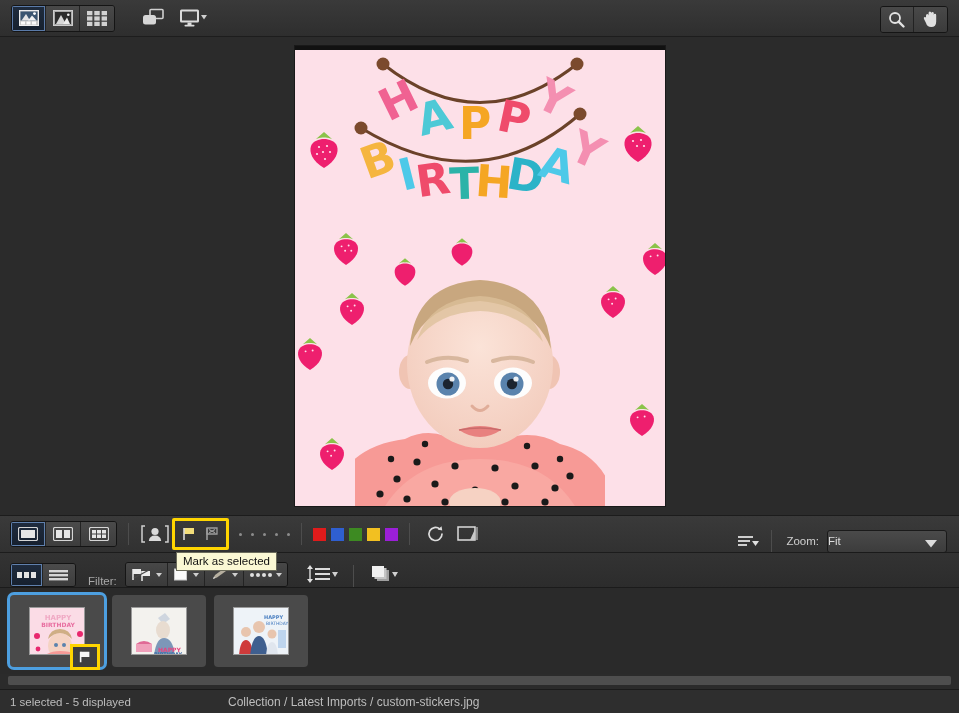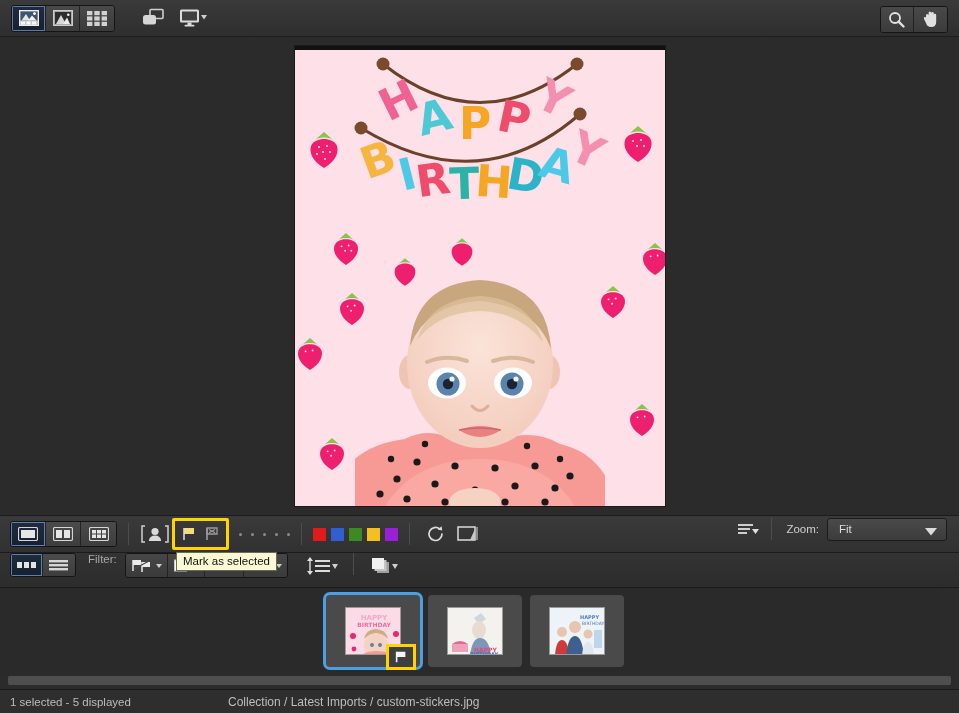--- a/index.html
+++ b/index.html
@@ -75,60 +75,60 @@
   .flagbox {
     display: flex; align-items: center; gap: 3px;
     border: 3px solid #ffd500; border-radius: 2px;
     padding: 3px 4px; margin-left: 2px;
   }
   .dots { display: flex; gap: 9px; align-items: center; margin-left: 10px; }
   .dot { width: 3px; height: 3px; border-radius: 50%; background: #8c8c8c; }
   .swatches { display: flex; gap: 5px; align-items: center; }
   .sw { width: 13px; height: 13px; cursor: pointer; }
 
-  .zoomgroup { position: absolute; right: 12px; top: 0; display: flex; align-items: center; }
+  .zoomgroup { position: absolute; right: 12px; top: 12px; display: flex; align-items: center; }
   .zoom-label { color: #cfcfcf; font-size: 11.5px; margin-right: 8px; }
   .zoom-select {
     width: 120px; height: 23px; background: linear-gradient(#4a4a4a, #3c3c3c);
     border: 1px solid #1a1a1a; border-radius: 3px;
     color: #ddd; font-size: 11.5px; display: flex; align-items: center;
-    padding: 0 11px; position: relative; cursor: pointer;
+    padding: 0 0; position: relative; cursor: pointer;
   }
   .zoom-select .cv { position: absolute; right: 9px; top: 9px; }
 
   
   .tooltip {
     position: absolute; left: 176px; top: 552px;
     background: #fbf8d4; border: 1px solid #6a6a5a;
     color: #111; font-size: 11.5px; padding: 2px 6px 3px 6px;
     white-space: nowrap; z-index: 40;
   }
 
   
   .filterbar {
     position: absolute; left: 0; top: 553px; width: 959px; height: 35px;
     background: linear-gradient(#333333, #2c2c2c);
     border-bottom: 1px solid #1b1b1b;
-    display: flex; align-items: flex-start;
+    display: flex; align-items: flex-end;
   }
   .filter-label { color: #a8a8a8; font-size: 11.5px; margin: 0 8px 0 12px; }
   .fgroup { display: flex; border: 1px solid #151515; border-radius: 3px; overflow: hidden; }
   .fbtn {
     height: 23px; background: linear-gradient(#474747, #3a3a3a);
     border-right: 1px solid #232323;
     display: flex; align-items: center; justify-content: center; gap: 3px;
     padding: 0 5px; cursor: pointer;
   }
   .fbtn:last-child { border-right: none; }
   .caret { width: 0; height: 0; border-left: 3.5px solid transparent; border-right: 3.5px solid transparent; border-top: 4px solid #cfcfcf; }
 
   
   .filmstrip {
     position: absolute; left: 0; top: 588px; width: 940px; height: 86px;
-    background: #2a2a2a; display: flex; align-items: center; padding-left: 10px; gap: 8px; justify-content: center;
+    background: #2a2a2a; display: flex; align-items: center; padding-left: 10px; gap: 8px;
   }
   .thumb {
     width: 94px; height: 72px; background: #4a4a4a; border-radius: 4px;
     position: relative; display: flex; align-items: center; justify-content: center; cursor: pointer;
   }
   .thumb.selected { box-shadow: 0 0 0 3px #4d9fe0; }
   .thumb-img { width: 56px; height: 48px; background: #eee; border: 1px solid #9a9a9a; overflow: hidden; position: relative; }
   .thumb-flagbox {
     position: absolute; left: 60px; top: 49px;
     border: 3px solid #ffd500; width: 30px; height: 26px;

